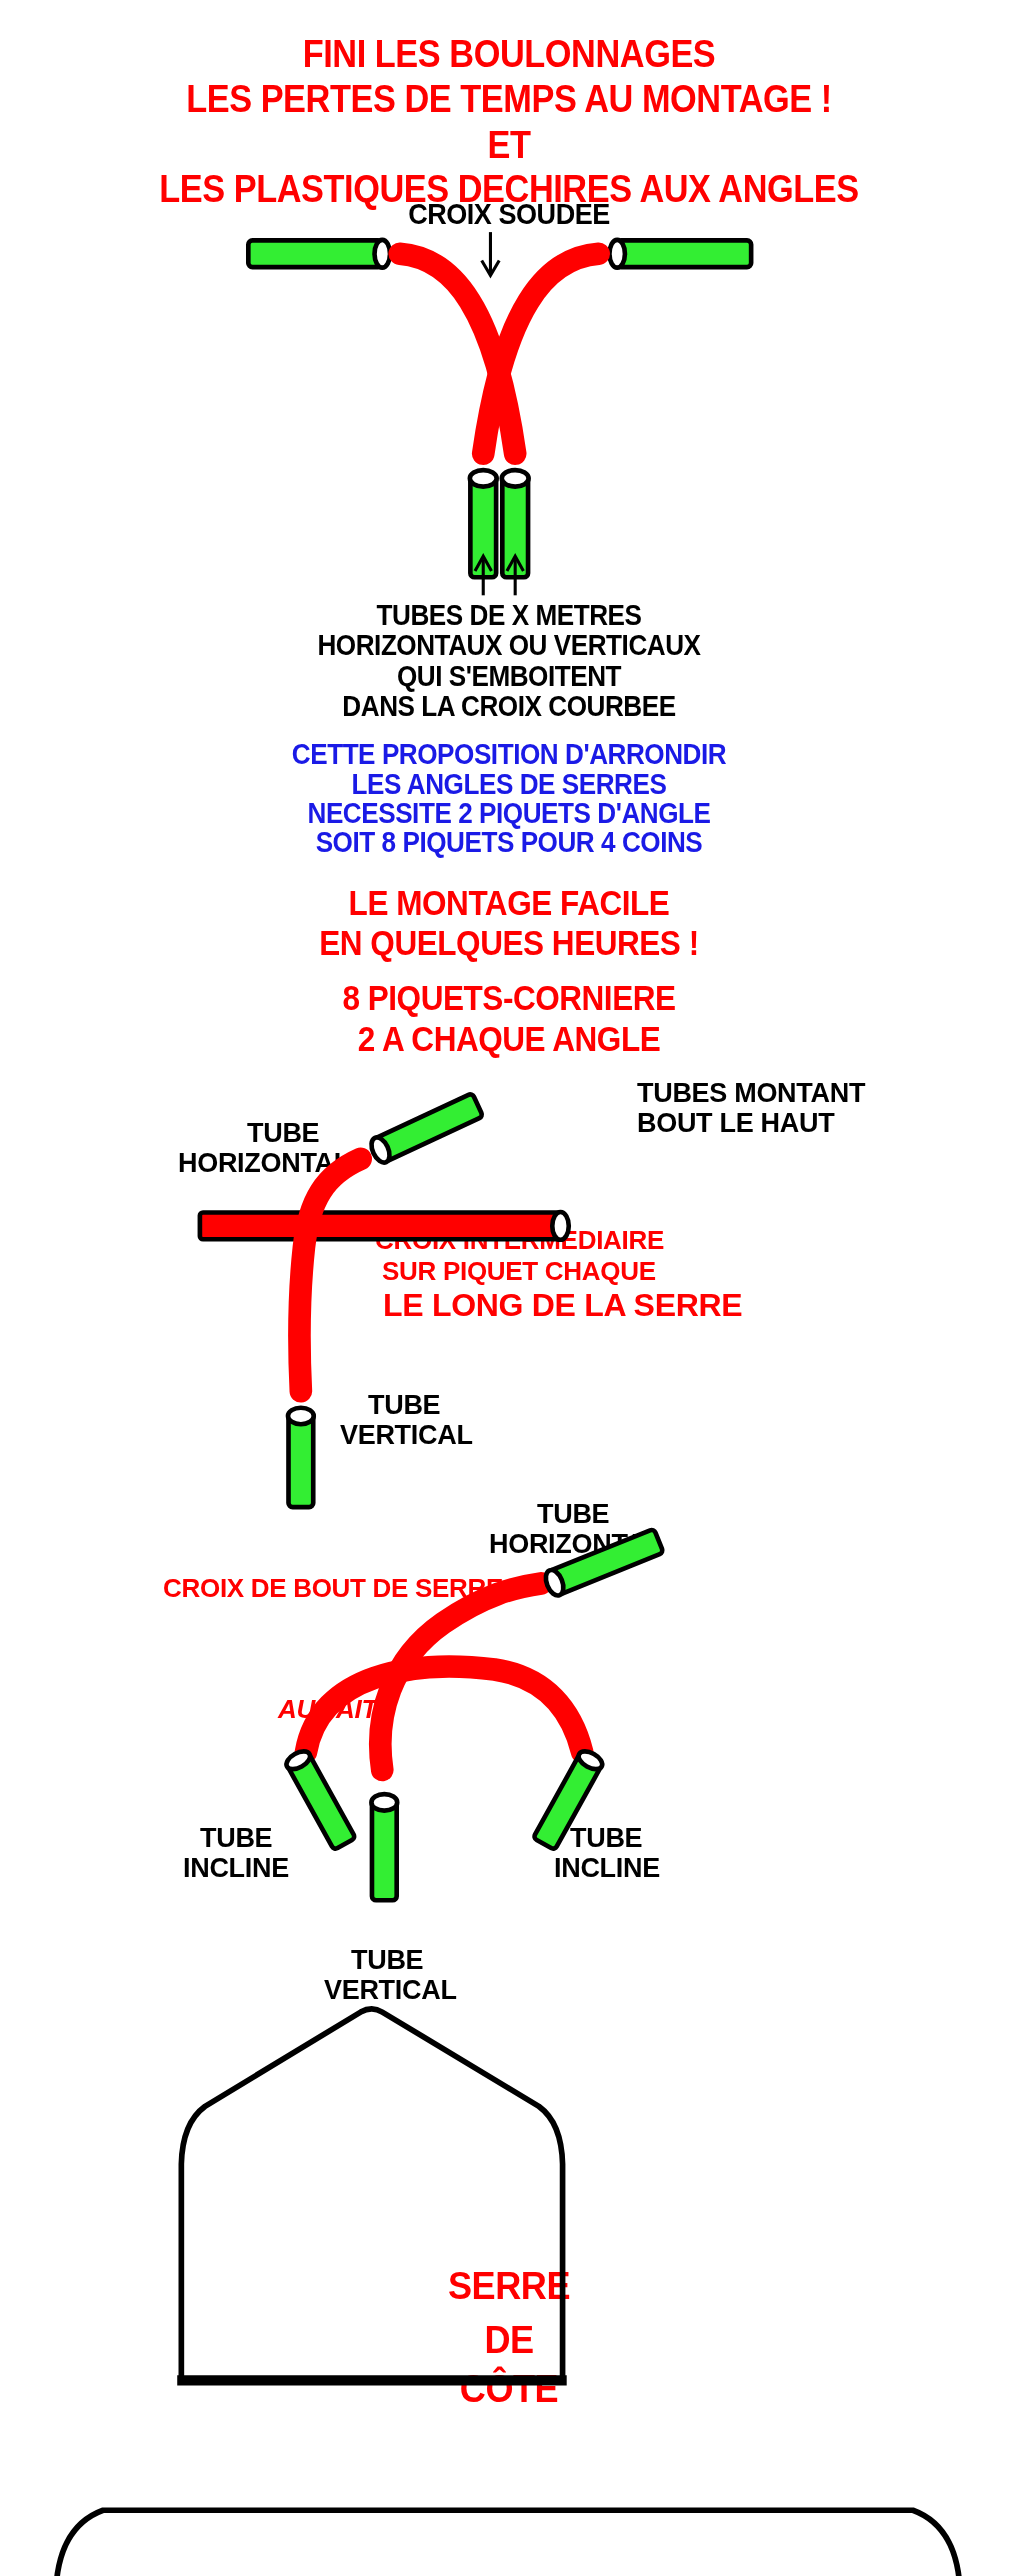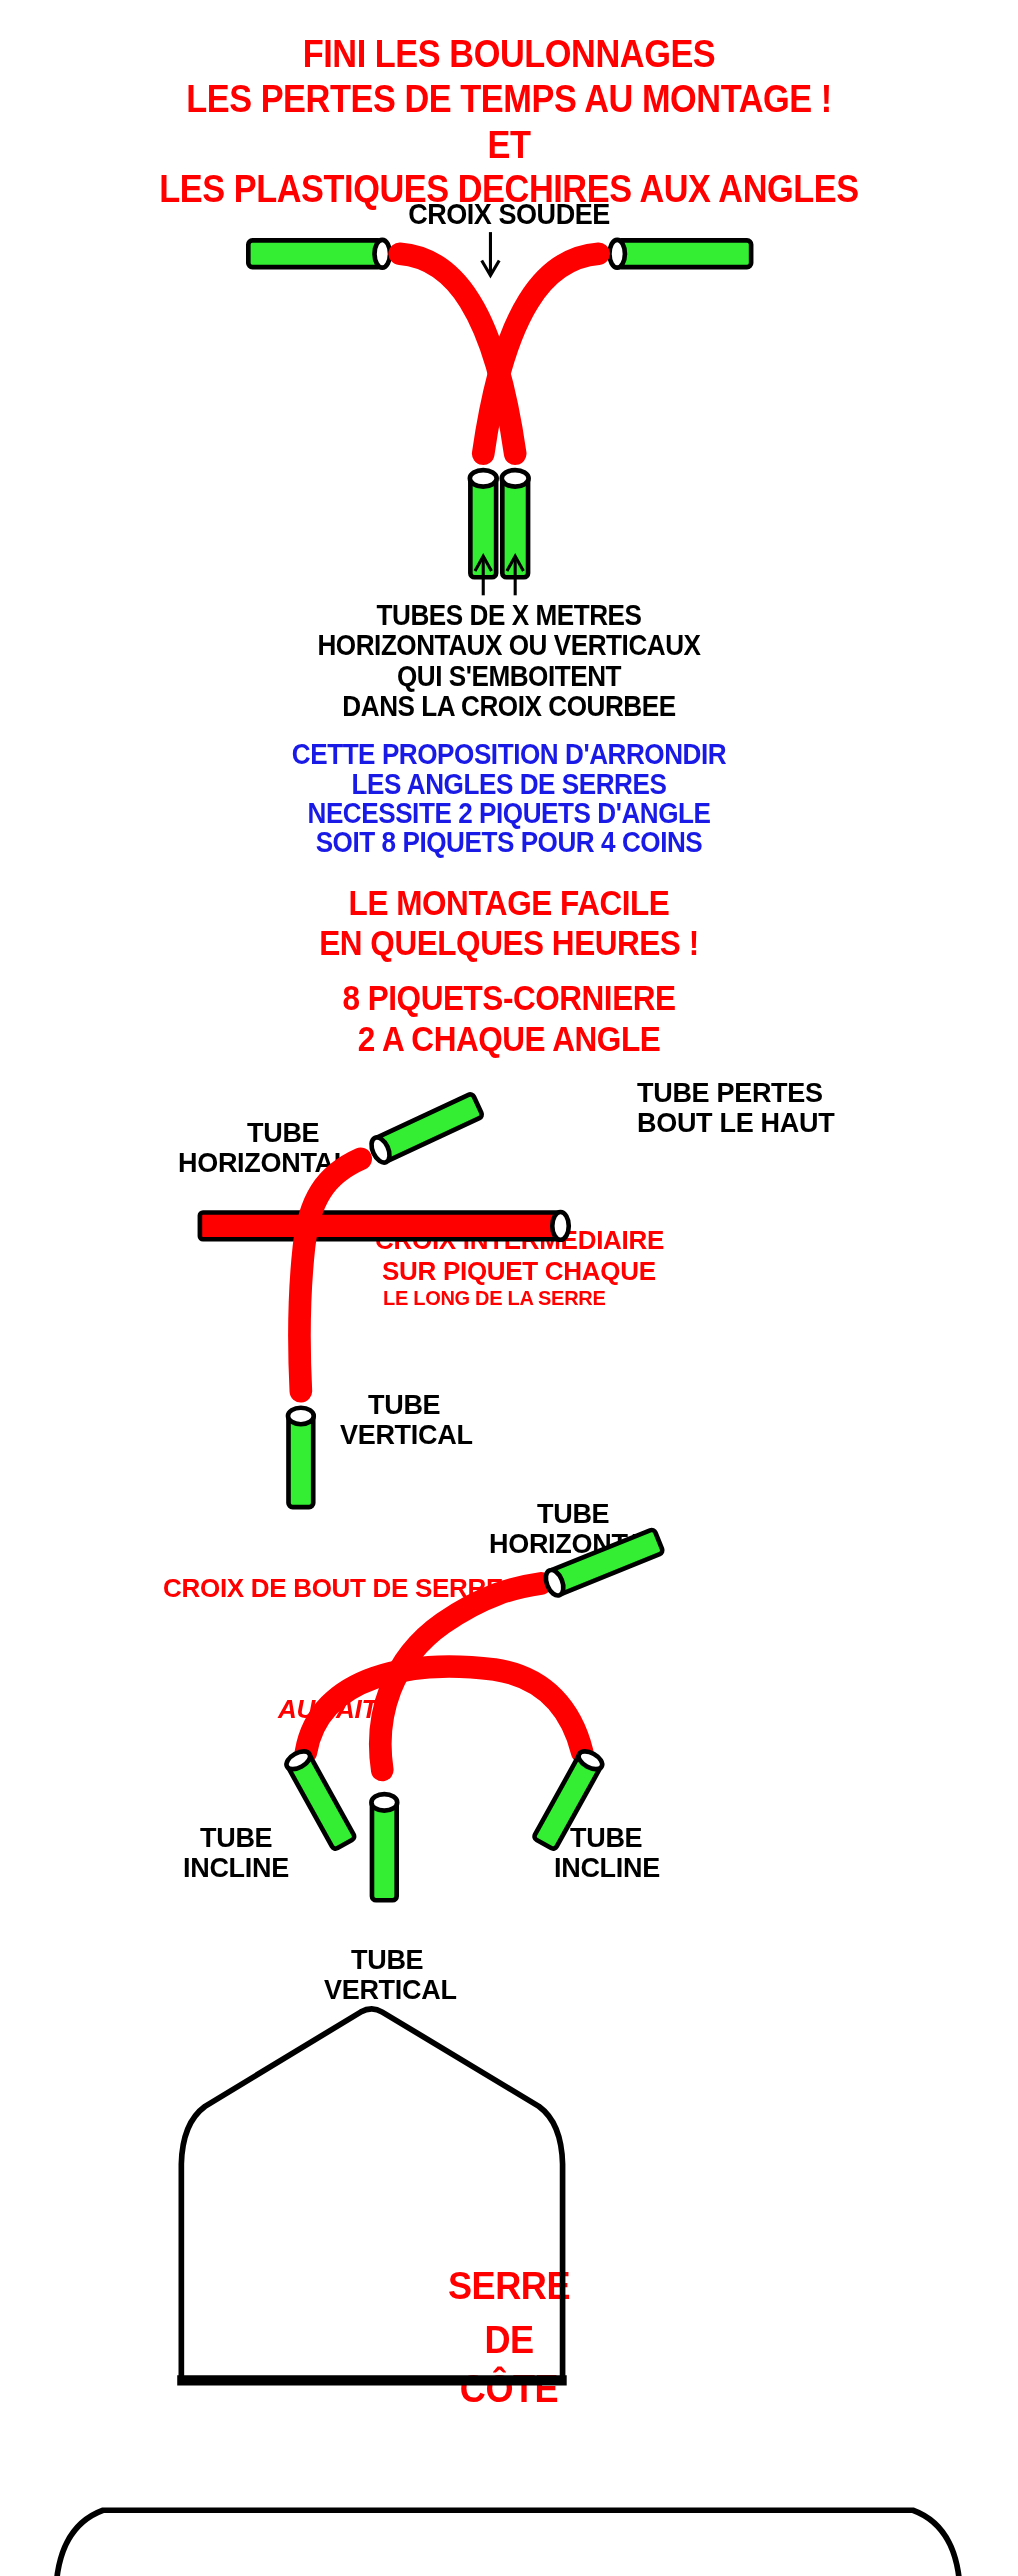--- a/index.html
+++ b/index.html
@@ -85,29 +85,29 @@
   <div class="tline h-blue blue" style="top:740px;">CETTE PROPOSITION D'ARRONDIR</div>
   <div class="tline h-blue blue" style="top:770px;">LES ANGLES DE SERRES</div>
   <div class="tline h-blue blue" style="top:799px;">NECESSITE 2 PIQUETS D'ANGLE</div>
   <div class="tline h-blue blue" style="top:828px;">SOIT 8 PIQUETS POUR 4 COINS</div>
 
   <div class="tline h-red2 red" style="top:885px;">LE MONTAGE FACILE</div>
   <div class="tline h-red2 red" style="top:925px;">EN QUELQUES HEURES !</div>
   <div class="tline h-red2 red" style="top:980px;">8 PIQUETS-CORNIERE</div>
   <div class="tline h-red2 red" style="top:1021px;">2 A CHAQUE ANGLE</div>
 
-  <div class="freelbl black" style="left:637px; top:1079px; font-size:27px;">TUBE PERTES</div>
+  <div class="freelbl black" style="left:637px; top:1079px; font-size:27px;">TUBES MONTANT</div>
   <div class="freelbl black" style="left:637px; top:1109px; font-size:27px;">BOUT LE HAUT</div>
 
   <div class="freelbl black" style="left:247px; top:1119px; font-size:27px;">TUBE</div>
   <div class="freelbl black" style="left:178px; top:1149px; font-size:27px;">HORIZONTAL</div>
 
   <div class="freelbl red" style="left:375px; top:1226px; font-size:26px;">CROIX INTERMEDIAIRE</div>
   <div class="freelbl red" style="left:382px; top:1257px; font-size:26px;">SUR PIQUET CHAQUE</div>
-  <div class="freelbl red" style="left:383px; top:1288px; font-size:20px;">LE LONG DE LA SERRE</div>
+  <div class="freelbl red" style="left:383px; top:1288px; font-size:32px;">LE LONG DE LA SERRE</div>
 
   <div class="freelbl black" style="left:368px; top:1391px; font-size:27px;">TUBE</div>
   <div class="freelbl black" style="left:340px; top:1421px; font-size:27px;">VERTICAL</div>
 
   <div class="freelbl black" style="left:537px; top:1500px; font-size:27px;">TUBE</div>
   <div class="freelbl black" style="left:489px; top:1530px; font-size:27px;">HORIZONTAL</div>
 
   <div class="freelbl red" style="left:163px; top:1574px; font-size:26px;">CROIX DE BOUT DE SERRE</div>
   <div class="freelbl red" style="left:278px; top:1695px; font-size:26px;font-style:italic;">AU FAITE</div>
 

